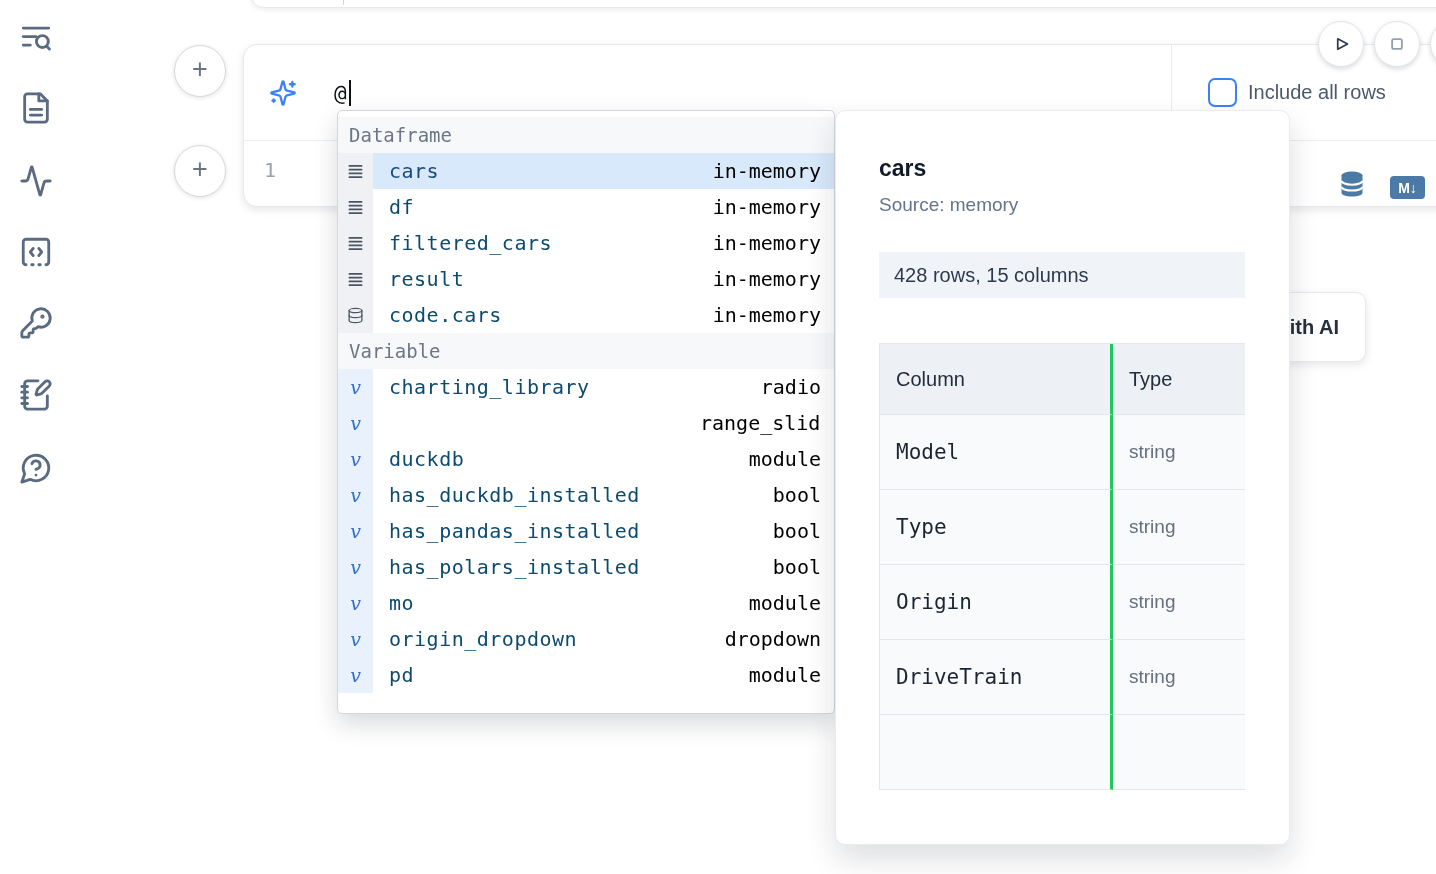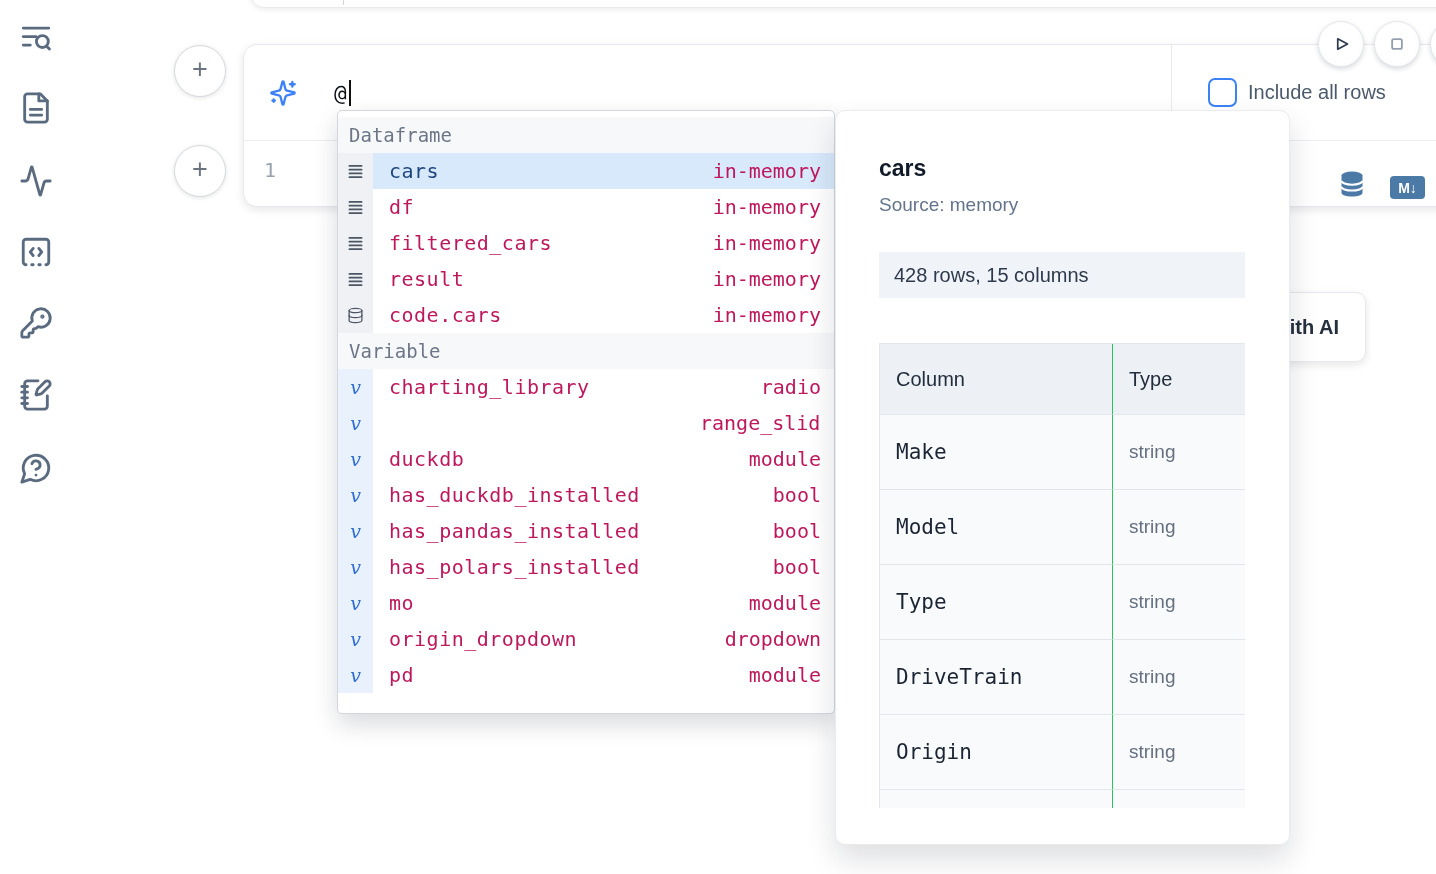--- a/index.html
+++ b/index.html
@@ -62,43 +62,43 @@
   .ac-header{height:36px;line-height:36px;padding-left:11px;background:#f7f8fa;
     color:#6c7686;font-size:19px;}
   .ac-item{display:flex;align-items:stretch;height:36px;background:#fff;cursor:pointer;}
   .ac-gutter{width:35px;background:#eff1f4;display:flex;align-items:center;justify-content:center;
     color:#4b5563;flex:none;}
   .ac-gutter svg{stroke:currentColor;fill:none;stroke-width:1.8;stroke-linecap:round;}
   .ac-gutter.var{background:#e9f1fc;color:#2e6fd1;font-family:"DejaVu Serif",serif;
     font-style:italic;font-size:19px;}
   .ac-main{flex:1;display:flex;align-items:center;min-width:0;}
   .ac-item.selected .ac-main{background:#d8e9fb;}
-  .ac-label{margin-left:16px;font-size:20px;color:#be185d;letter-spacing:.5px;white-space:nowrap;}
+  .ac-label{margin-left:16px;font-size:20px;color:#0c4a6e;letter-spacing:.5px;white-space:nowrap;}
   .ac-item.selected .ac-label{color:#1e477e;}
-  .ac-detail{margin-left:auto;margin-right:13px;font-size:20px;color:#be185d;max-width:121px;
+  .ac-detail{margin-left:auto;margin-right:13px;font-size:20px;color:#000000;max-width:121px;
     overflow:hidden;white-space:nowrap;flex:none;}
 
   
   .ai-gen-btn{position:absolute;left:1100px;top:292px;width:266px;height:70px;background:#fff;
     border:1px solid #e7e9ee;border-radius:10px;box-shadow:0 3px 8px rgba(15,23,42,.10);z-index:2;
     display:flex;align-items:center;justify-content:flex-end;padding-right:26px;box-sizing:border-box;
     font-size:20px;font-weight:bold;color:#27303e;cursor:pointer;white-space:nowrap;overflow:hidden;}
 
   
   .preview{position:absolute;left:835px;top:110px;width:455px;height:735px;background:#fff;
     border:1px solid #e9ebef;border-radius:10px;box-shadow:0 14px 30px rgba(15,23,42,.14);
     z-index:4;box-sizing:border-box;padding:0 44px 0 43px;overflow:hidden;}
   .pv-title{margin-top:44px;font-size:23px;font-weight:bold;color:#111a28;}
   .pv-source{margin-top:12px;font-size:19px;color:#64748b;}
   .pv-pill{margin-top:36px;height:46px;border-radius:0;background:#f0f4f9;display:flex;
     align-items:center;padding-left:15px;font-size:20px;color:#2e3a4c;}
   .pv-tablewrap{margin-top:45px;height:465px;overflow:hidden;}
   .pv-table{border-collapse:separate;border-spacing:0;width:368px;table-layout:fixed;
     border-top:1px solid #e3e7ed;border-left:1px solid #e3e7ed;}
-  .pv-table th,.pv-table td{border-right:1px solid #22c55e;border-bottom:1px solid #e3e7ed;
+  .pv-table th,.pv-table td{border-right:3px solid #22c55e;border-bottom:1px solid #e3e7ed;
     text-align:left;padding:0 0 0 16px;overflow:hidden;}
   .pv-table th{height:70px;background:#edf1f6;font-size:20px;font-weight:normal;color:#222d3d;}
   .pv-table td{height:74px;background:#f9fafc;}
   .pv-table td.c-name{font-family:"DejaVu Sans Mono","Liberation Mono",monospace;
     font-size:21px;color:#1a2433;}
   .pv-table td.c-type{font-size:19px;color:#64707f;}
 </style>
 </head>
 <body>
 
@@ -353,40 +353,36 @@
             <col style="width:135px">
           </colgroup>
         <thead>
           <tr>
             <th>Column</th>
             <th>Type</th>
           </tr>
         </thead>
         <tbody id="pv-body">
             <tr>
-              <td class="c-name">Make</td>
-              <td class="c-type">string</td>
-            </tr>
-            <tr>
               <td class="c-name">Model</td>
               <td class="c-type">string</td>
             </tr>
             <tr>
               <td class="c-name">Type</td>
               <td class="c-type">string</td>
             </tr>
             <tr>
+              <td class="c-name">Origin</td>
+              <td class="c-type">string</td>
+            </tr>
+            <tr>
               <td class="c-name">DriveTrain</td>
               <td class="c-type">string</td>
             </tr>
             <tr>
-              <td class="c-name">Origin</td>
-              <td class="c-type">string</td>
-            </tr>
-            <tr>
               <td class="c-name"></td>
               <td class="c-type"></td>
             </tr>
           </tbody>
       </table>
     </div>
   </div>
 
 </div>
 

